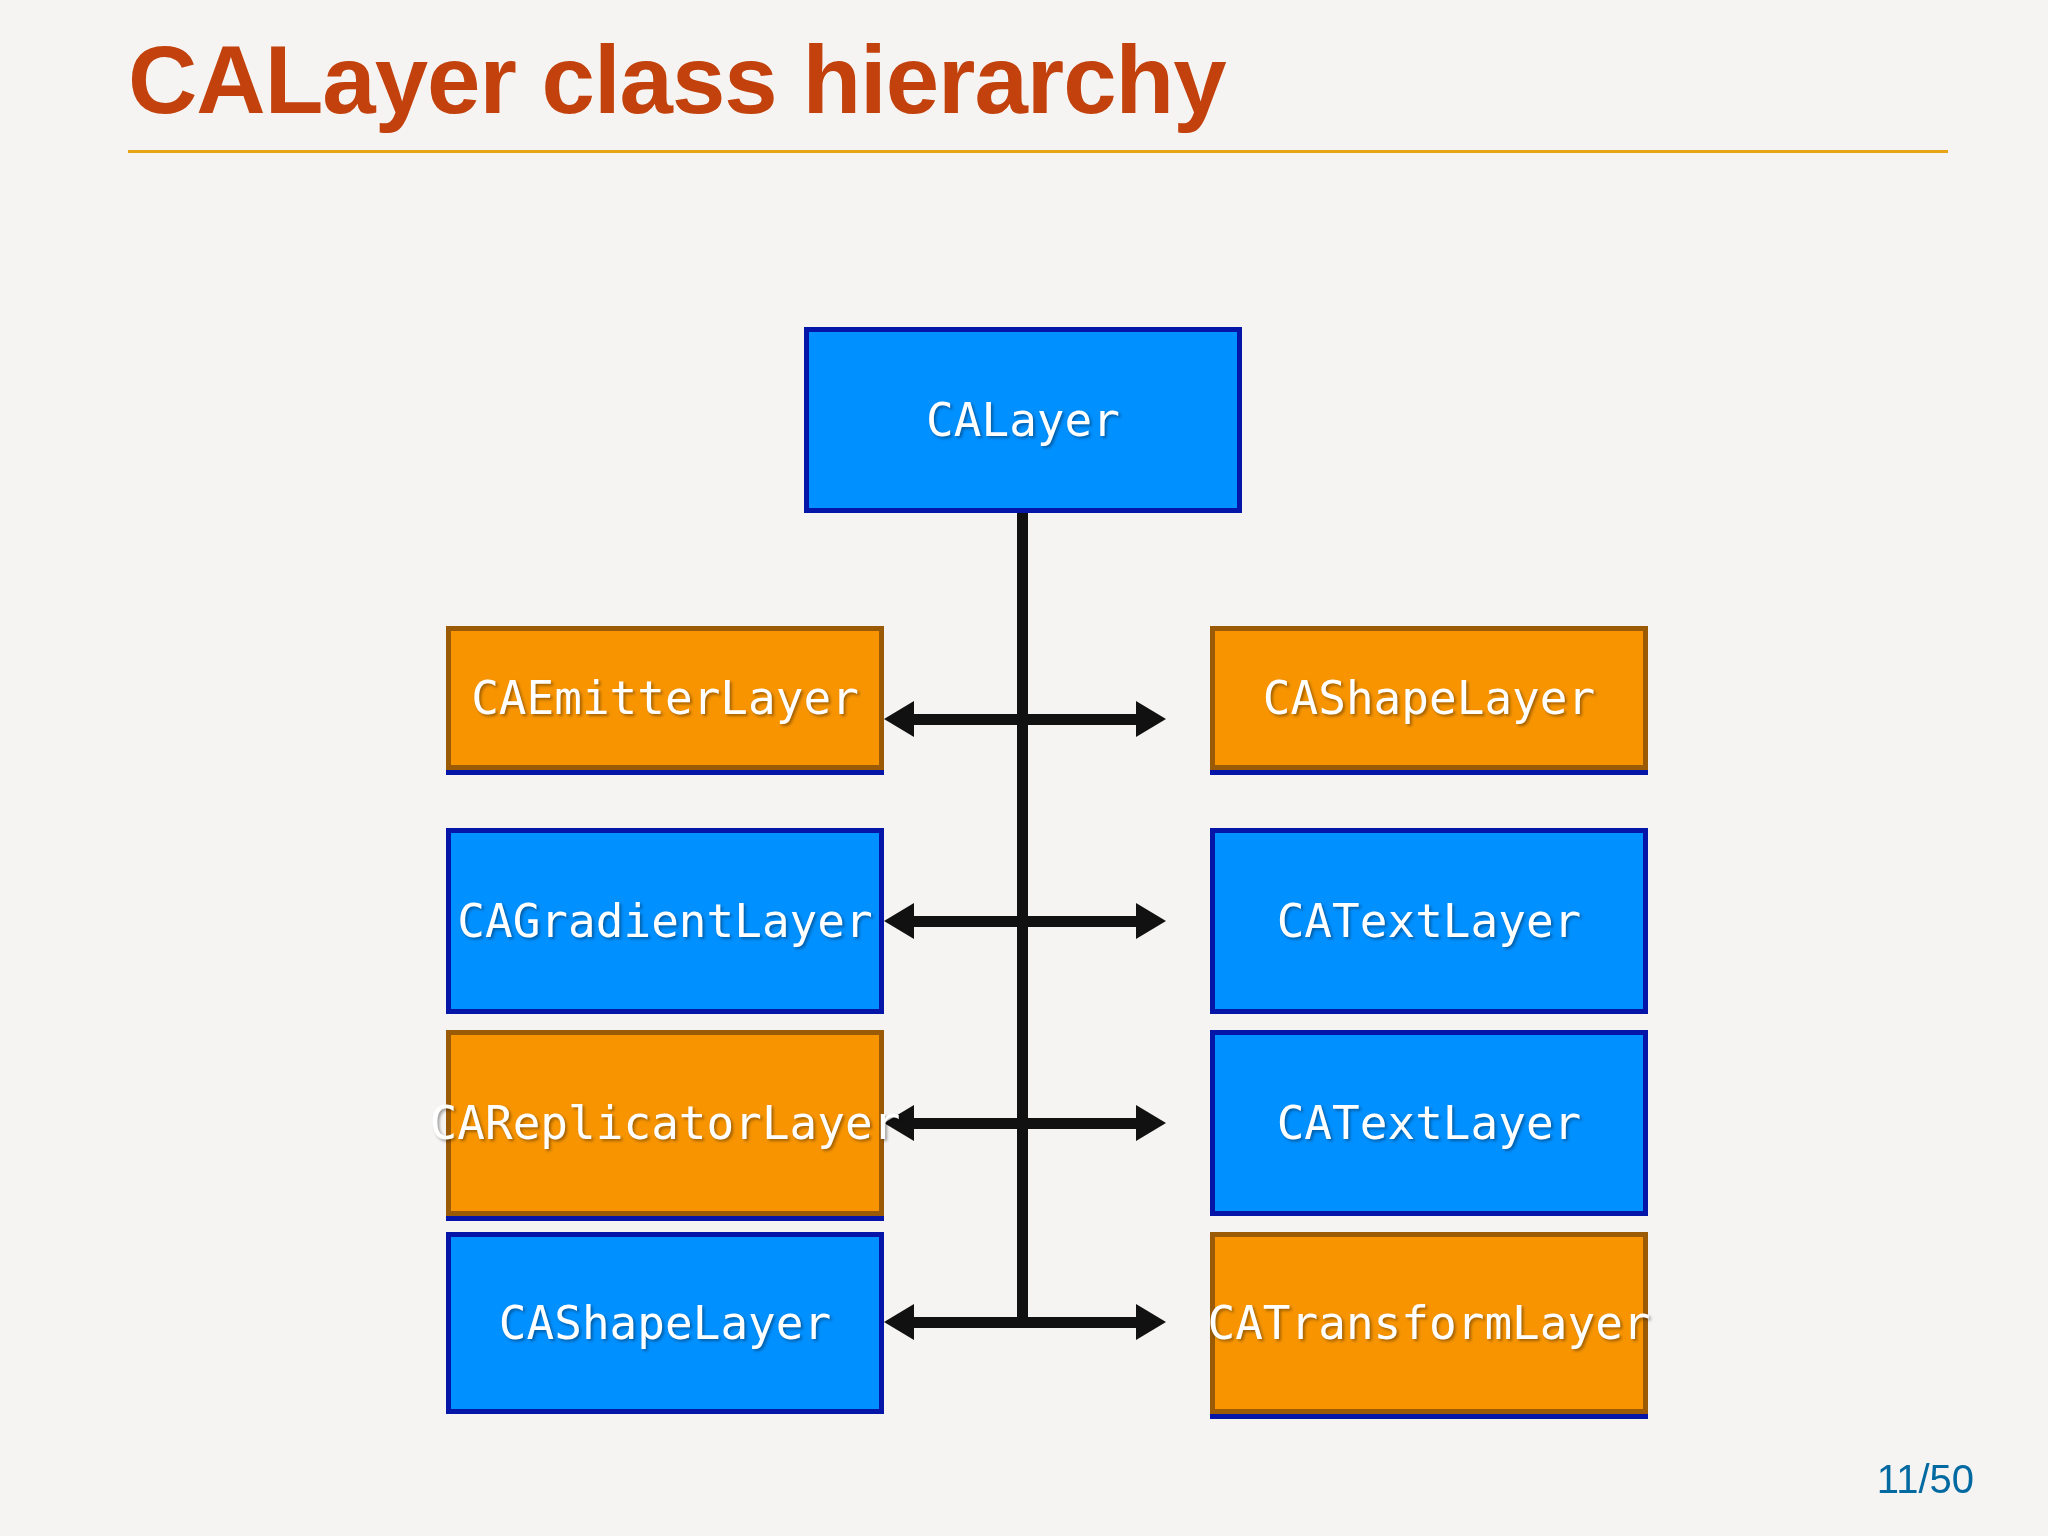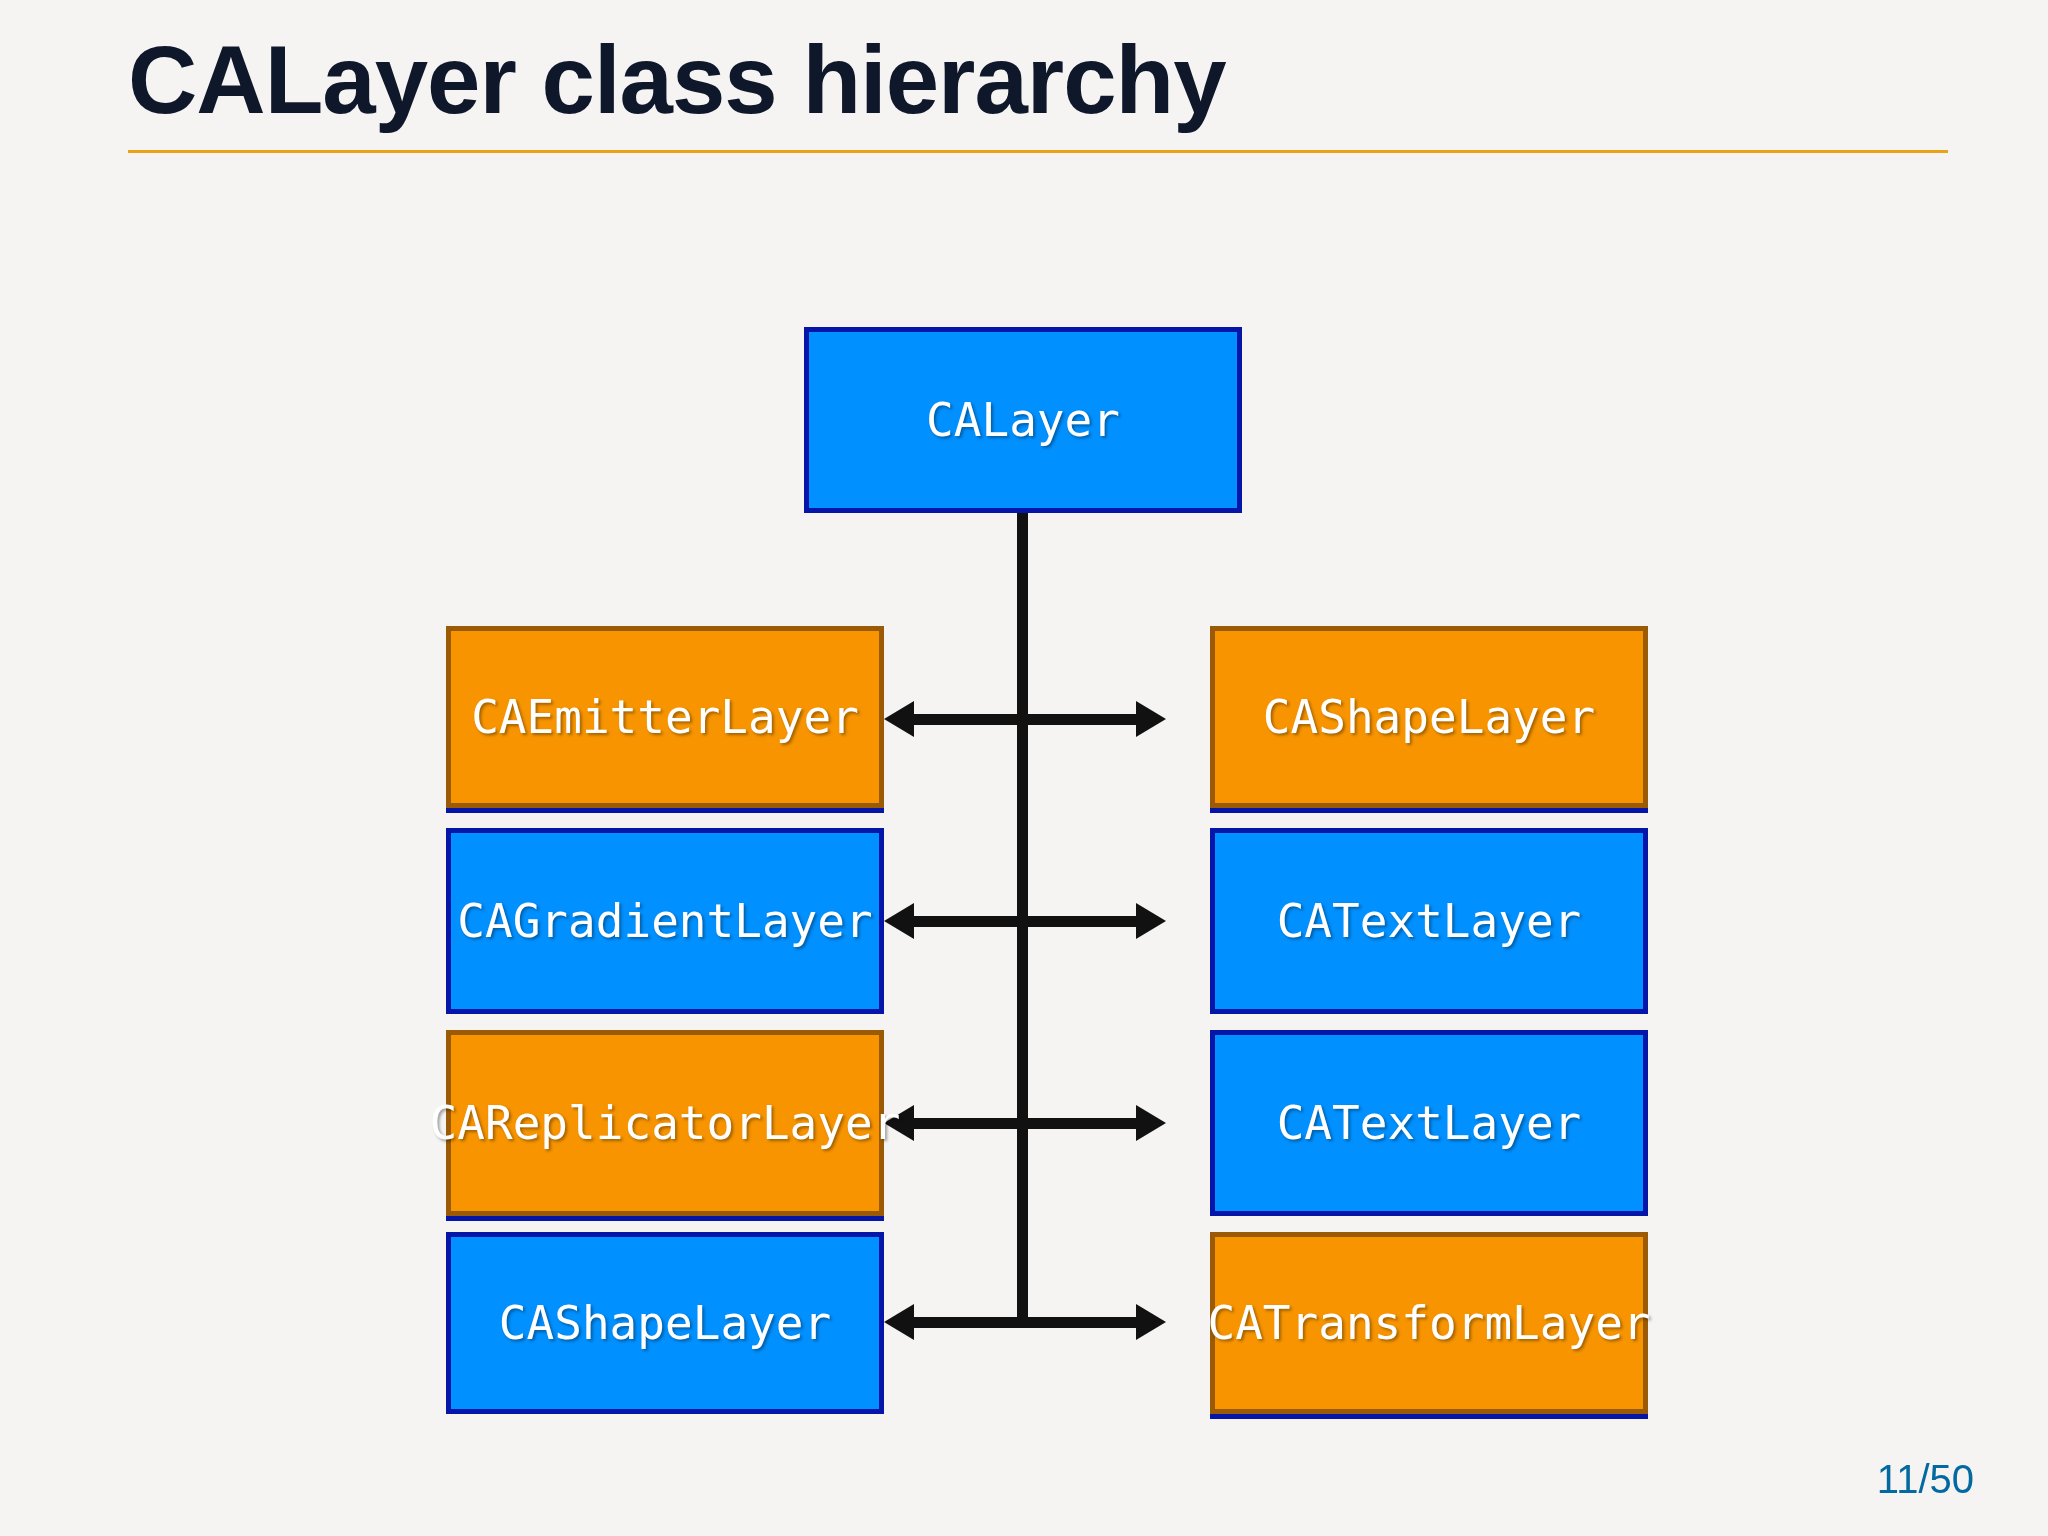--- a/index.html
+++ b/index.html
@@ -25,21 +25,21 @@
   }
 
   
   #slide-title {
     position: absolute;
     left: 128px;
     top: 28px;
     font-size: 96px;
     line-height: 1.08;
     font-weight: bold;
-    color: #0f172a;
+    color: #c2410c;
     letter-spacing: -1px;
     white-space: nowrap;
   }
   #title-rule {
     position: absolute;
     left: 128px;
     top: 150px;
     width: 1820px;
     height: 3px;
     background: #e8a317;
@@ -83,21 +83,21 @@
     left: 804px;
     top: 327px;
     width: 438px;
     height: 186px;
   }
 
   
   .col-left  { left: 446px;  width: 438px; }
   .col-right { left: 1165px; width: 438px; margin-left: 45px; }
 
-  .row1 { top: 626px;  height: 182px; }
+  .row1 { top: 626px;  height: 144px; }
   .row2 { top: 828px;  height: 186px; }
   .row3 { top: 1030px; height: 186px; }
   .row4 { top: 1232px; height: 182px; }
 
   
   #trunk {
     position: absolute;
     left: 1017px;
     top: 505px;
     width: 11px;

